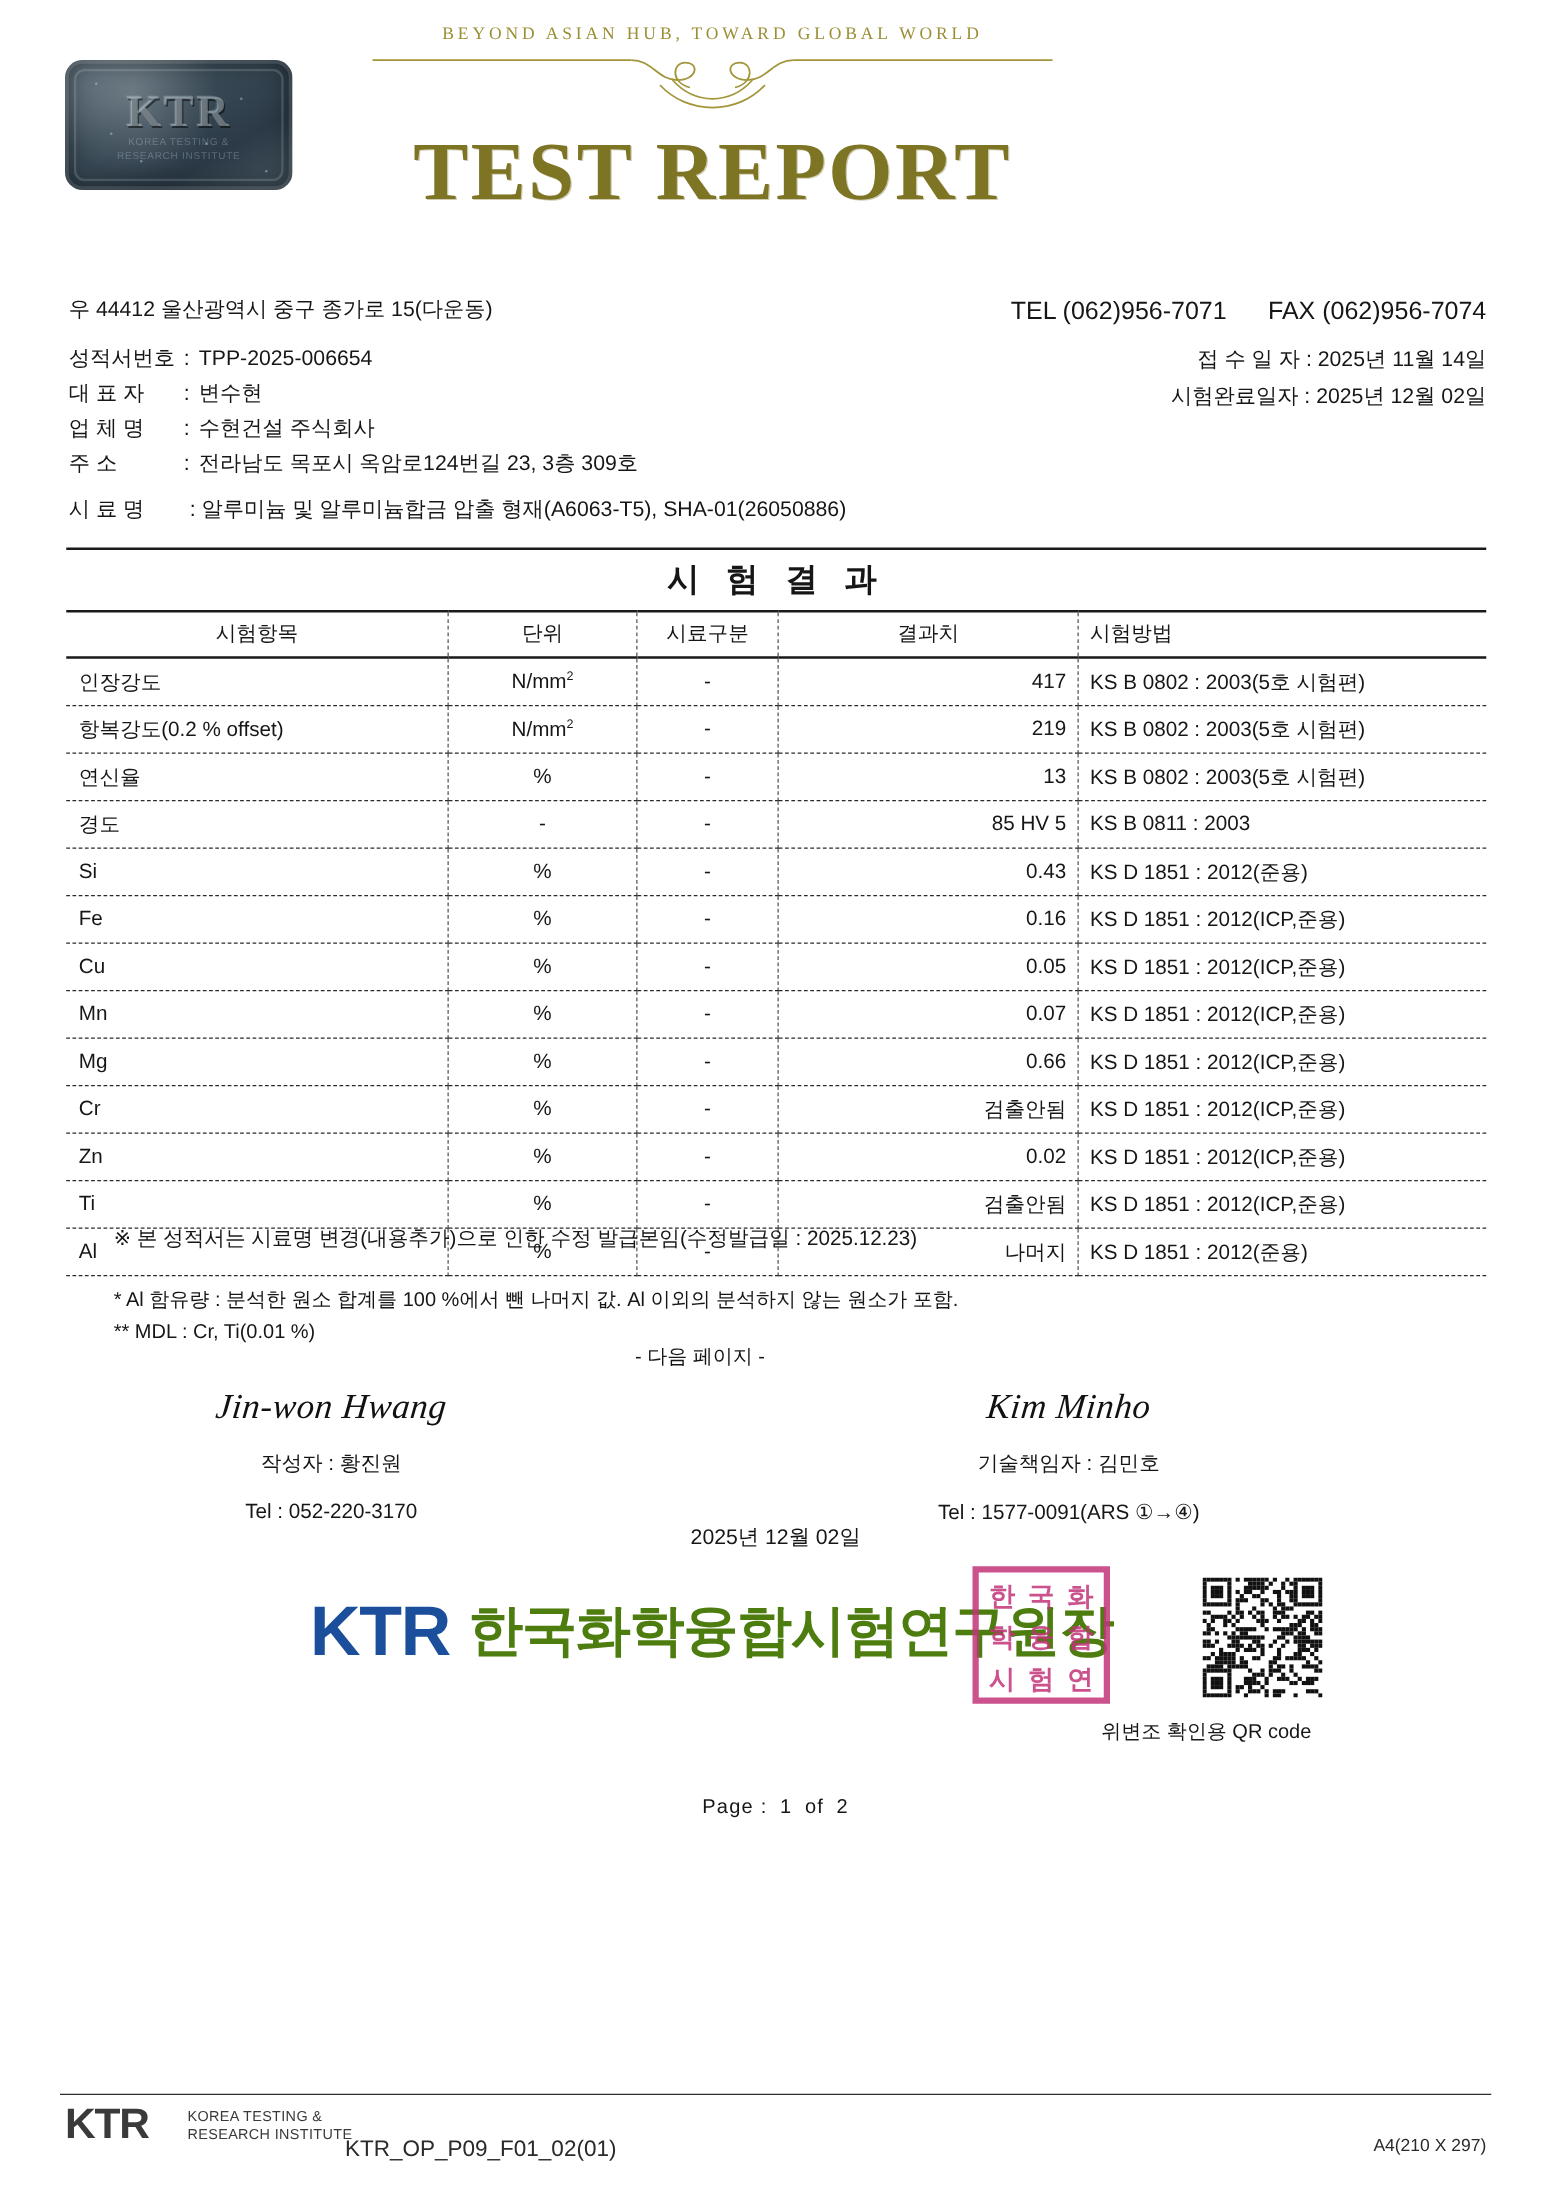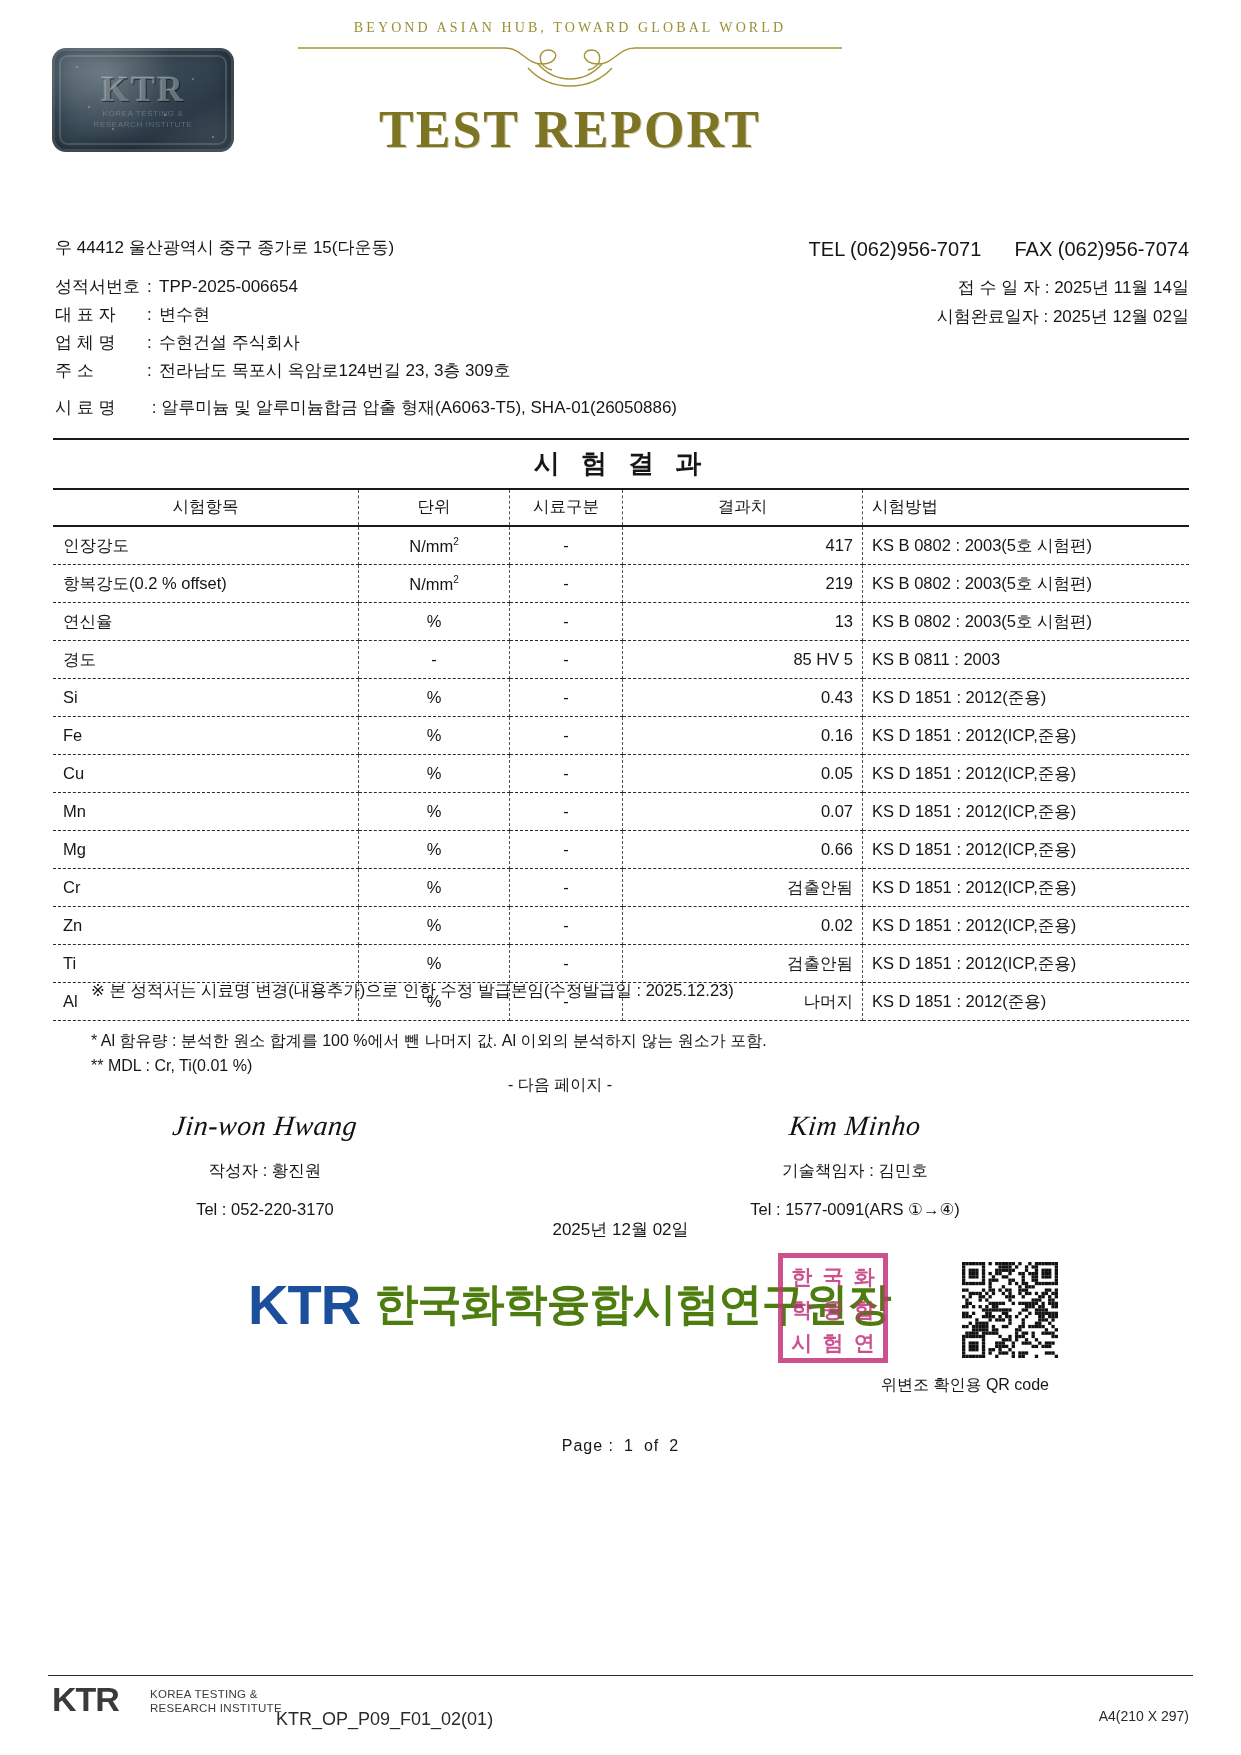--- a/index.html
+++ b/index.html
@@ -58,21 +58,21 @@
     font-size: 14px; letter-spacing: 3.1px;
     color: #9a8f35;
     white-space: nowrap;
   }
   .flourish { position: absolute; left: 290px; top: 40px; width: 560px; height: 56px; }
   .report-title {
     position: absolute; left: 290px; top: 100px; width: 560px;
     text-align: center;
     font-family: "Liberation Serif", serif;
     font-weight: bold;
-    font-size: 52px; letter-spacing: 2px;
+    font-size: 66px; letter-spacing: 2px;
     color: #7e7524;
     text-shadow: 1px 1px 0 rgba(120,110,40,.35);
   }
 
   
   .addr {
     position: absolute; left: 55px; top: 236px;
     font-size: 17px;
   }
   .telfax {

